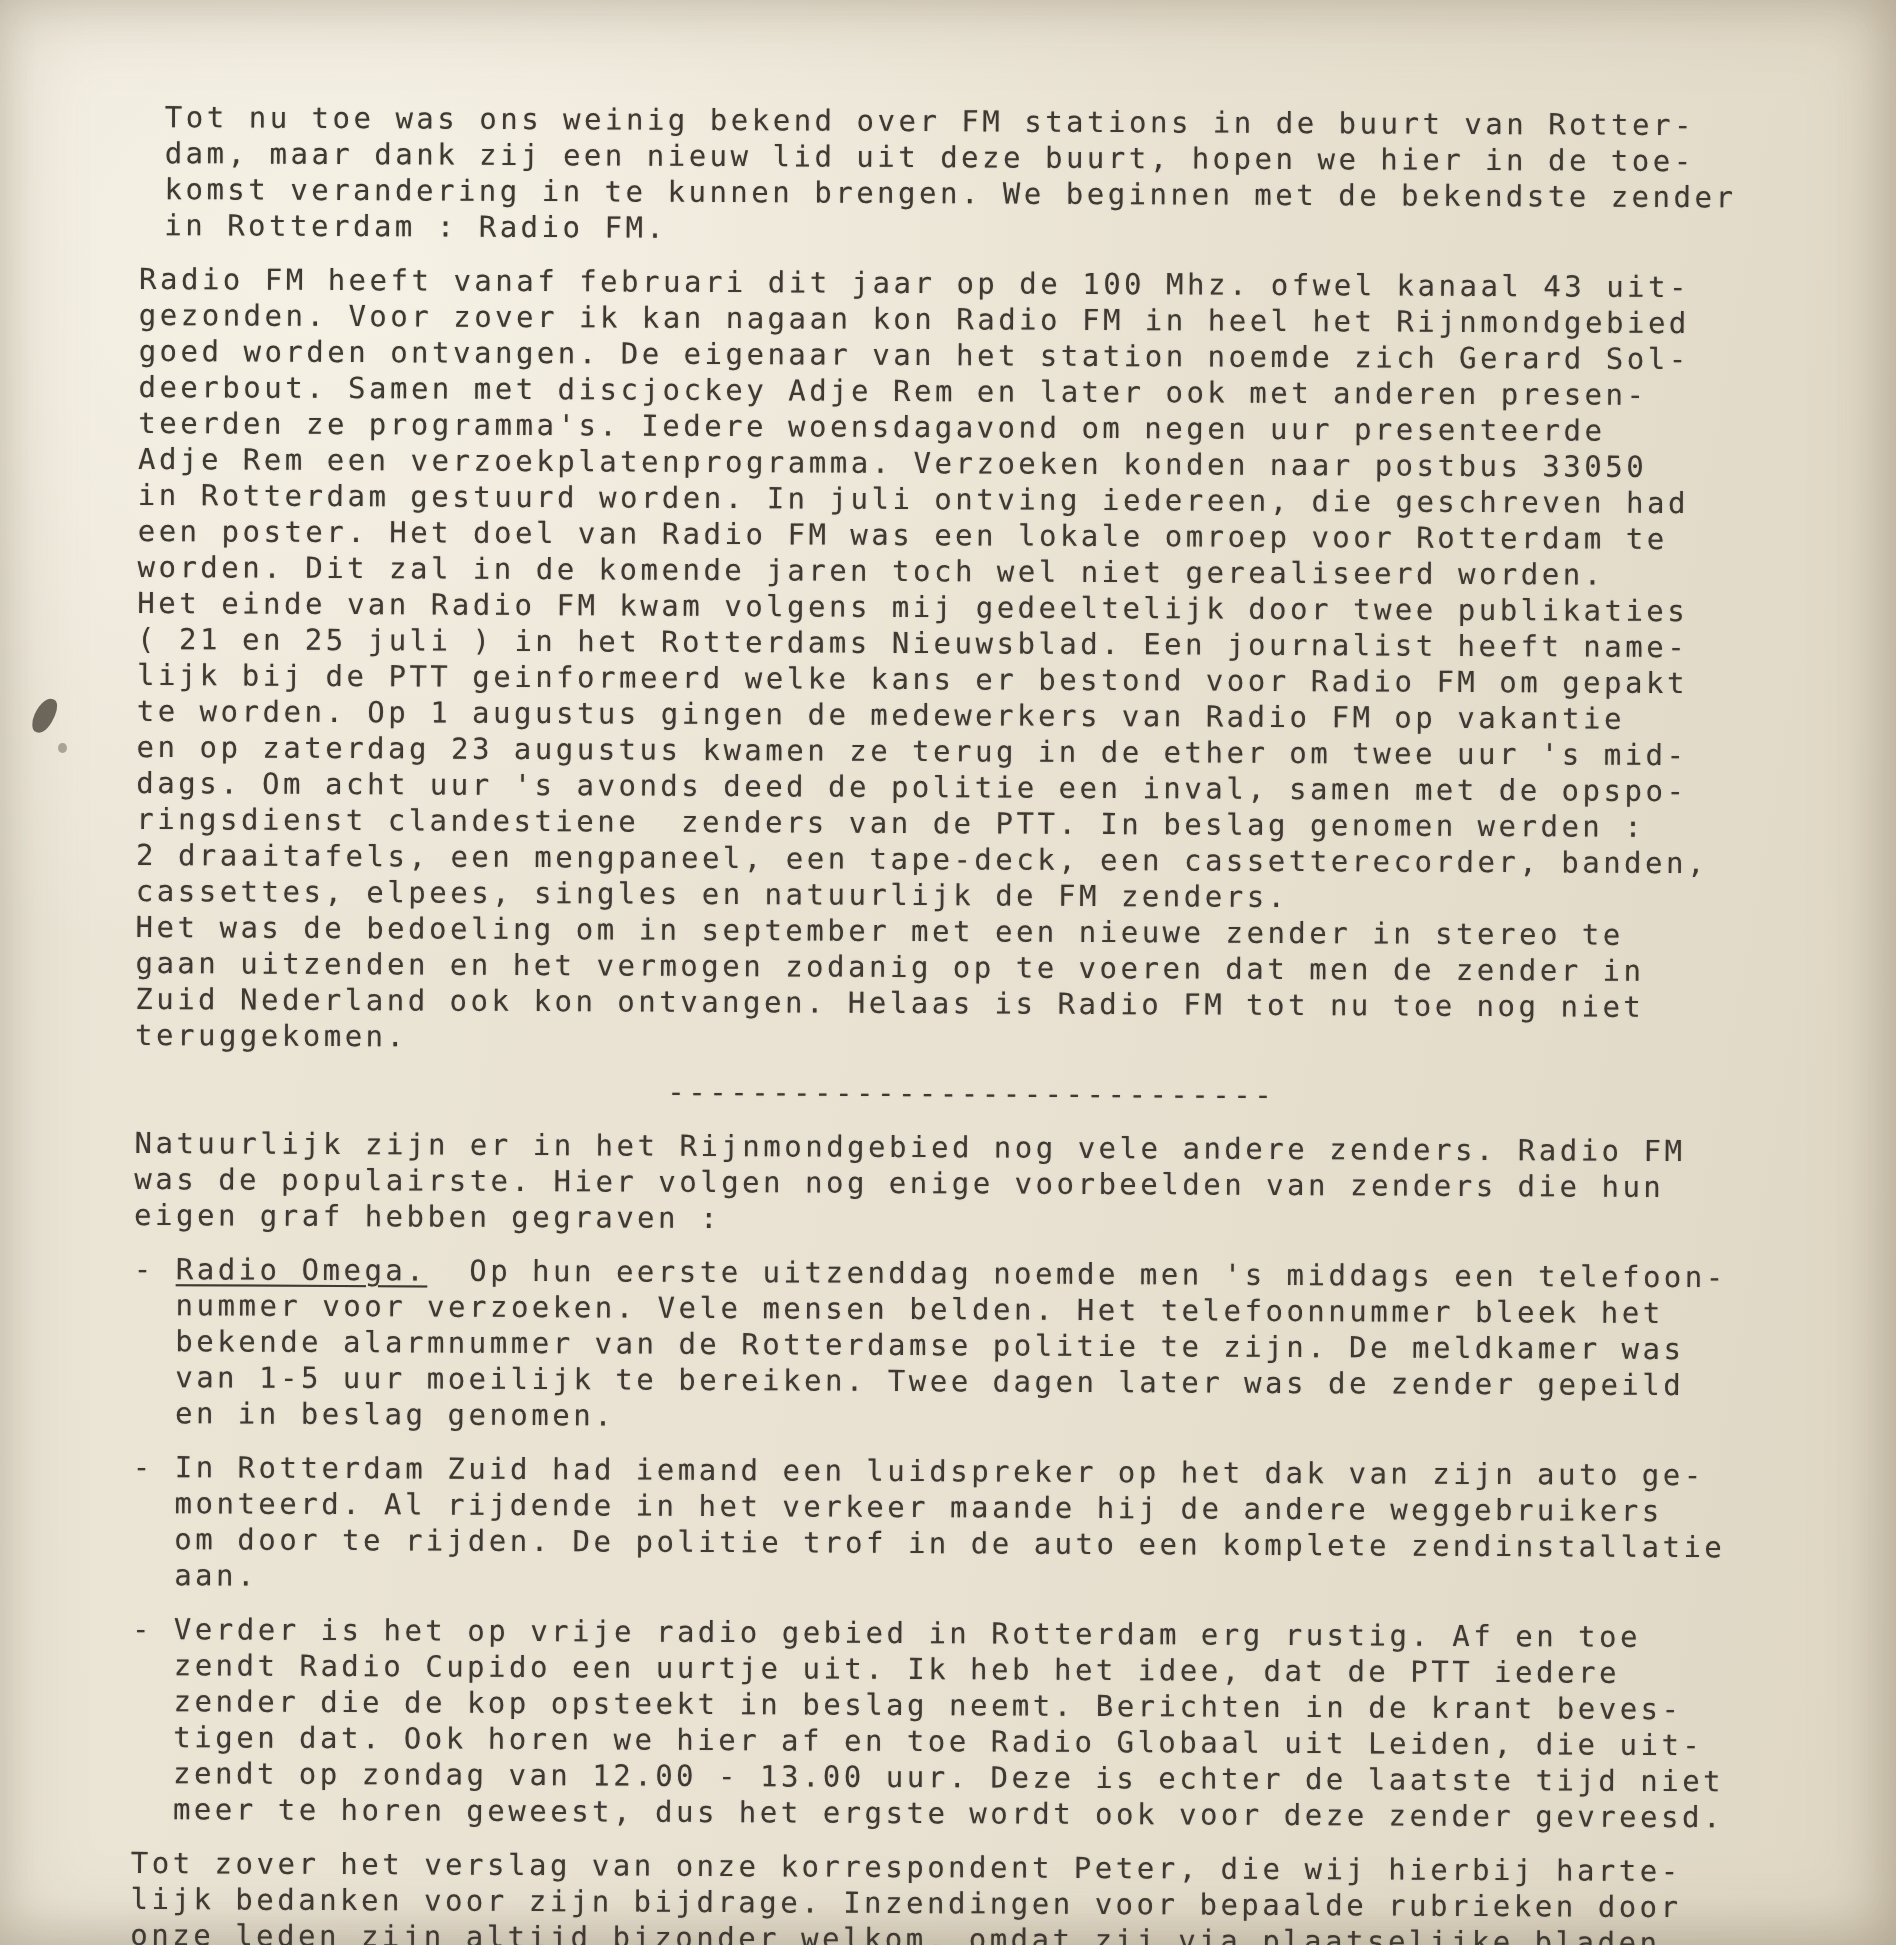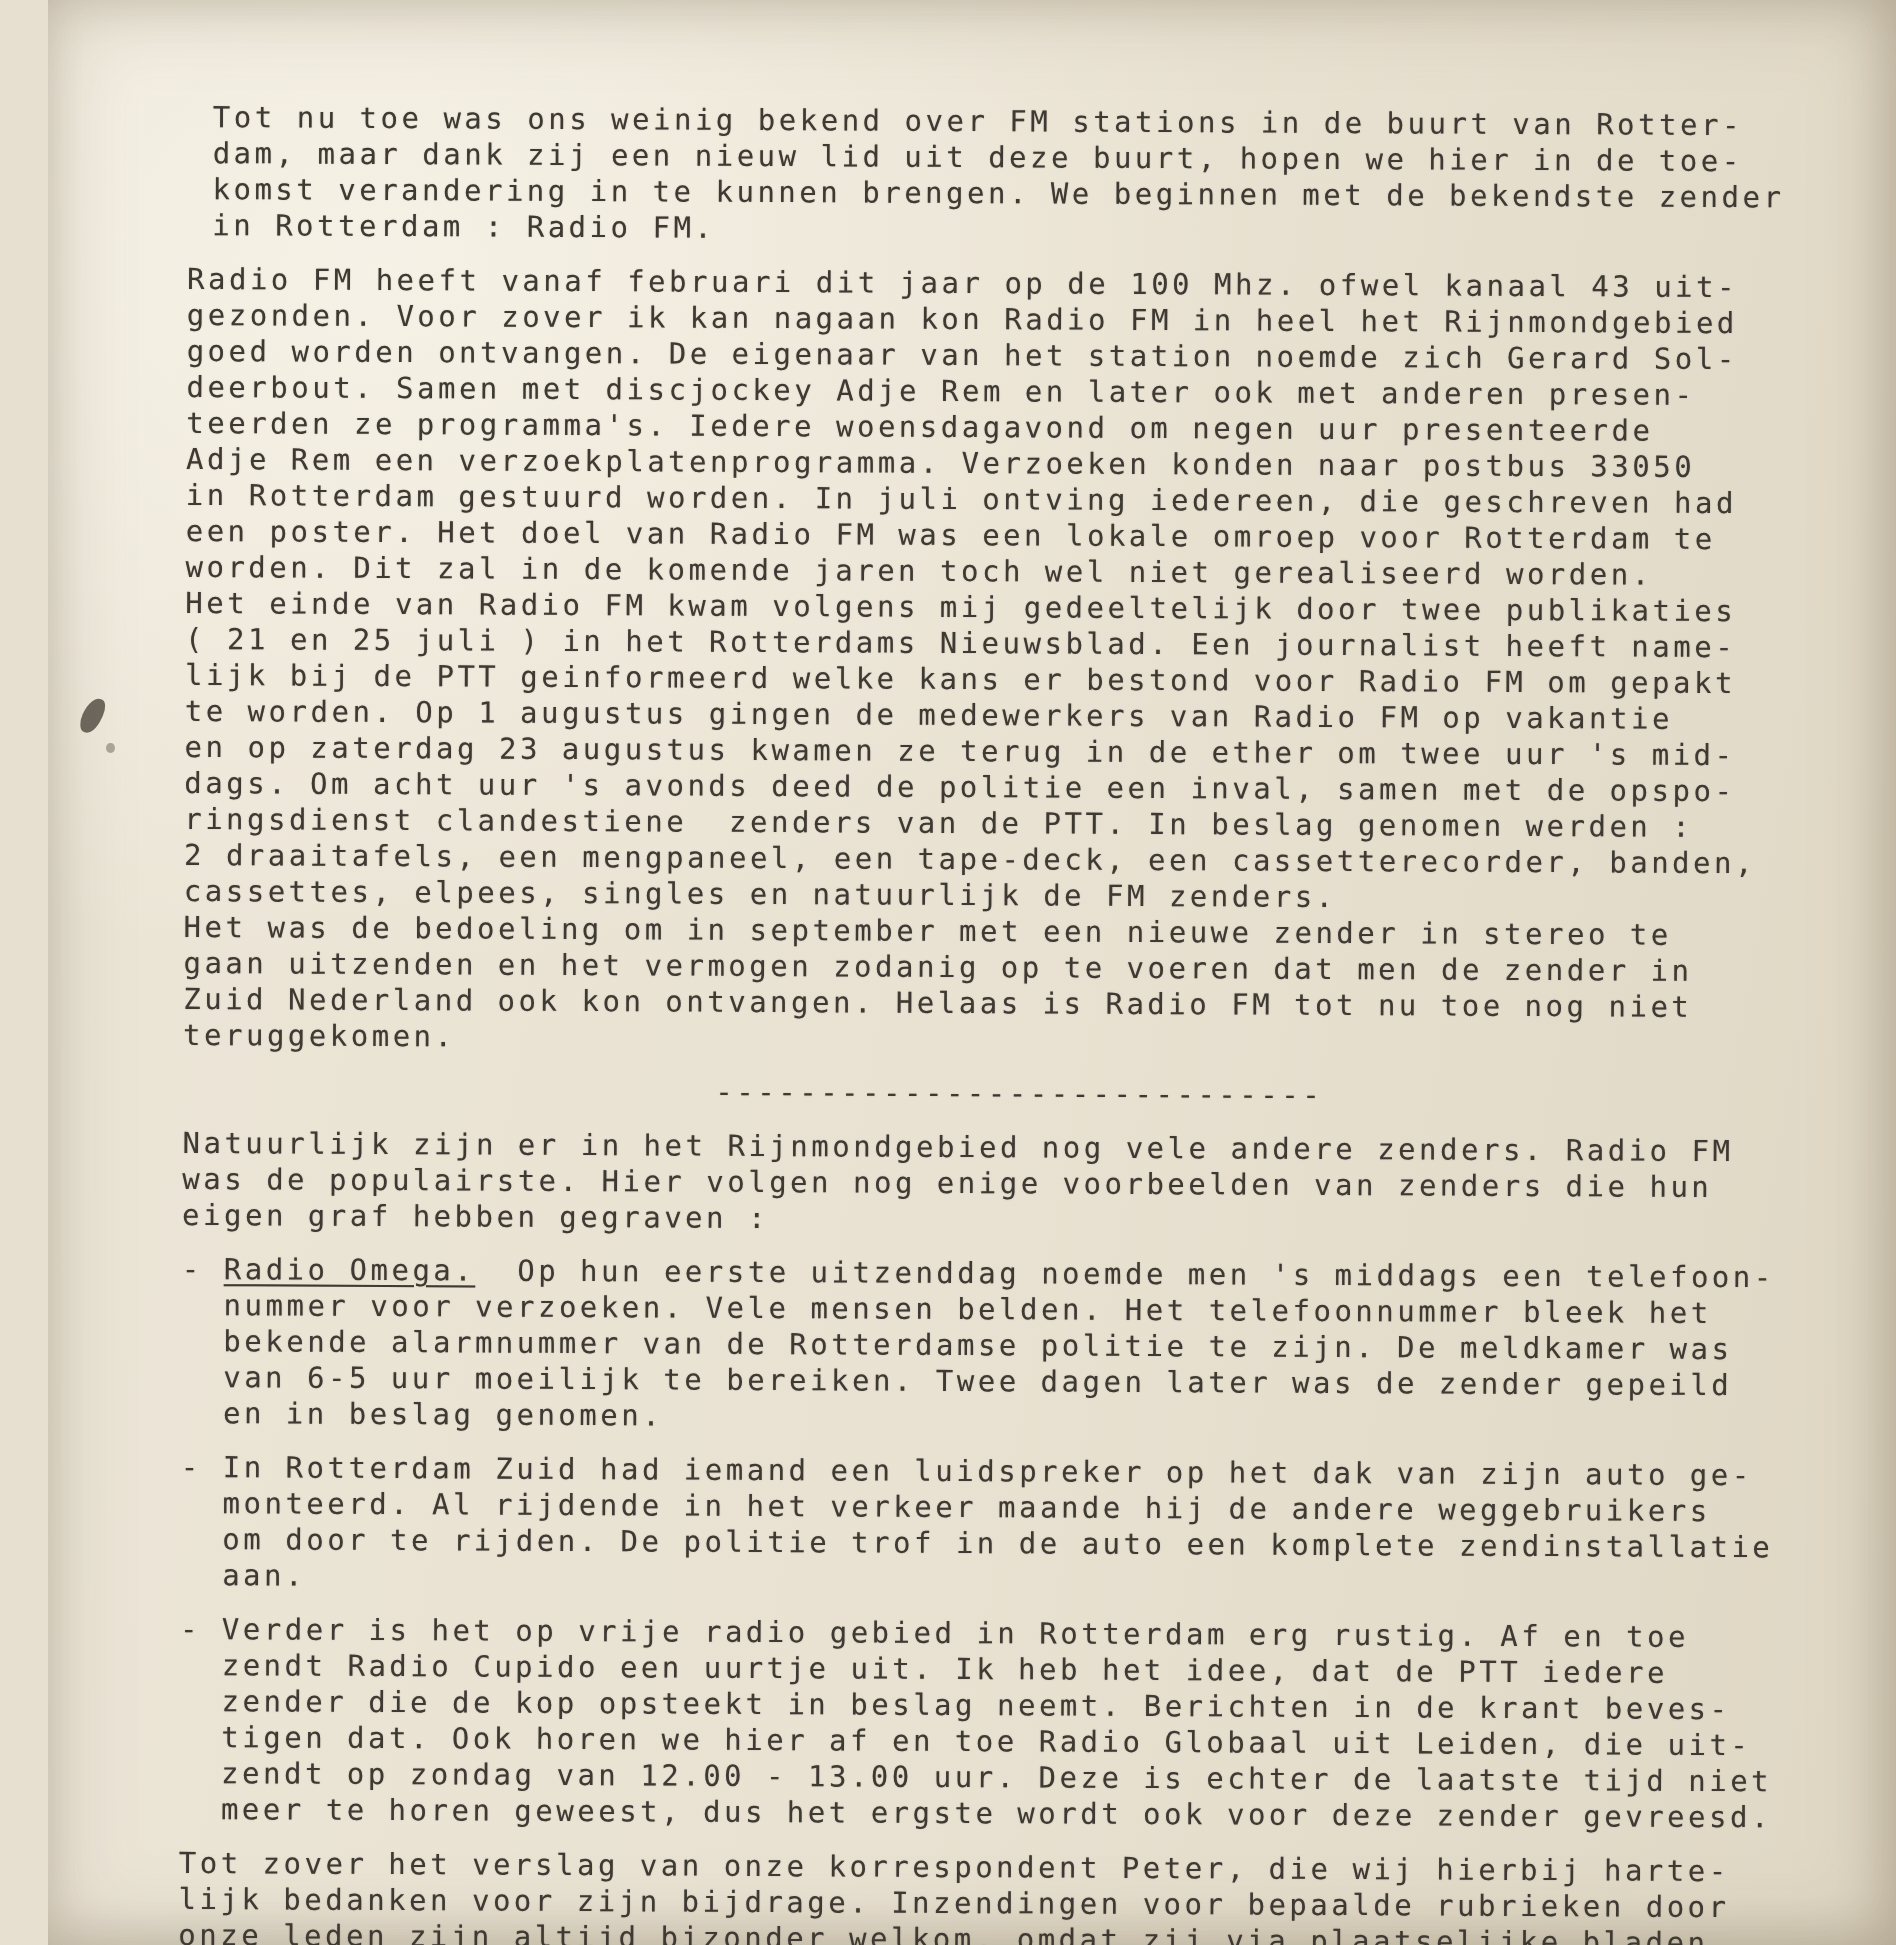--- a/index.html
+++ b/index.html
@@ -12,21 +12,20 @@
   .page {
     position: absolute;
     inset: 0;
     background:
       radial-gradient(ellipse 1245px 1012px at 18% 14%, rgba(255, 252, 243, 0.55), rgba(255, 252, 243, 0) 70%),
       linear-gradient(100deg, #ece6d8 0%, #e9e2d2 52%, #dfd7c4 100%);
     box-shadow:
       inset 0 0 86px rgba(118, 103, 78, 0.28),
       inset -15.6px 0 47px rgba(110, 95, 70, 0.14),
       inset 0 -11.7px 39px rgba(110, 95, 70, 0.10);
-    margin-left: 48px;
   }
   .content {
     position: absolute;
     left: 140px;
     top: 99px;
     width: 1673px;
     transform: rotate(0.3deg);
     transform-origin: 0 0;
     color: #3e3933;
     font-size: 29px;
@@ -111,21 +110,21 @@
 
     <p class="separator">-----------------------------</p>
 
     <p class="para">Natuurlijk zijn er in het Rijnmondgebied nog vele andere zenders. Radio FM
 was de populairste. Hier volgen nog enige voorbeelden van zenders die hun
 eigen graf hebben gegraven :</p>
 
     <p class="para"><span>- </span><span class="underline">Radio Omega.</span><span>  Op hun eerste uitzenddag noemde men 's middags een telefoon-
   nummer voor verzoeken. Vele mensen belden. Het telefoonnummer bleek het
   bekende alarmnummer van de Rotterdamse politie te zijn. De meldkamer was
-  van 6-5 uur moeilijk te bereiken. Twee dagen later was de zender gepeild
+  van 1-5 uur moeilijk te bereiken. Twee dagen later was de zender gepeild
   en in beslag genomen.</span></p>
 
     <p class="para">- In Rotterdam Zuid had iemand een luidspreker op het dak van zijn auto ge-
   monteerd. Al rijdende in het verkeer maande hij de andere weggebruikers
   om door te rijden. De politie trof in de auto een komplete zendinstallatie
   aan.</p>
 
     <p class="para">- Verder is het op vrije radio gebied in Rotterdam erg rustig. Af en toe
   zendt Radio Cupido een uurtje uit. Ik heb het idee, dat de PTT iedere
   zender die de kop opsteekt in beslag neemt. Berichten in de krant beves-

